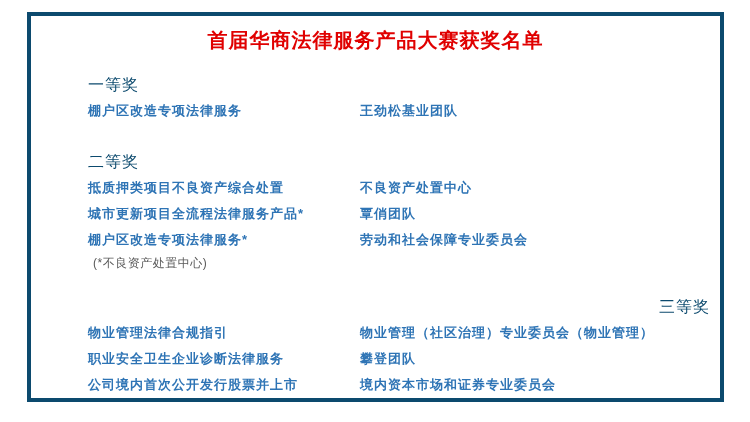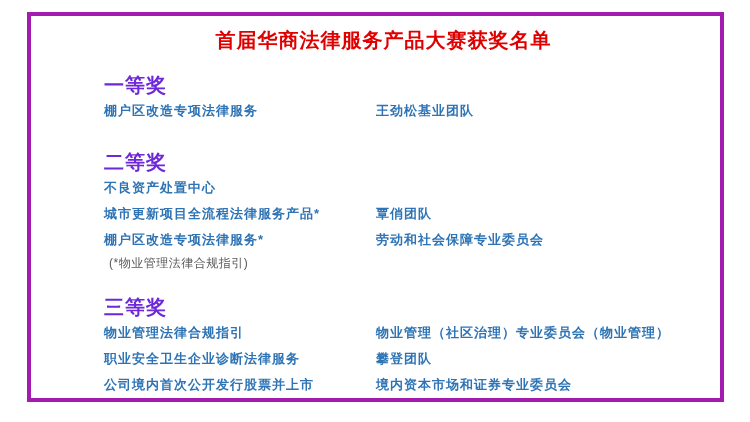--- a/index.html
+++ b/index.html
@@ -11,47 +11,46 @@
     background: #ffffff;
     font-family: "Liberation Sans", "DejaVu Sans", sans-serif;
     overflow: hidden;
   }
   .award-box {
     position: absolute;
     left: 27px;
     top: 12px;
     width: 697px;
     height: 390px;
-    border: 4px solid #a21caf;
+    border: 4px solid #0c4a6e;
     background: #ffffff;
-    padding-left: 16px;
   }
   .doc-title {
     margin-top: 13px;
     text-align: center;
     color: #e00000;
     font-size: 20px;
     font-weight: bold;
     line-height: 22px;
     letter-spacing: 1px;
   }
   .content {
     padding-left: 57px;
     padding-right: 10px;
   }
   .tier-heading {
-    color: #6d28d9;
-    font-size: 20px;
-    font-weight: bold;
+    color: #0c4a6e;
+    font-size: 16px;
+    font-weight: normal;
     line-height: 26px;
     letter-spacing: 1px;
   }
   .sec-1 .tier-heading { margin-top: 21px; }
   .sec-2 .tier-heading { margin-top: 25px; }
-  .sec-3 .tier-heading { margin-top: 21px; }
+  .sec-3 .tier-heading { margin-top: 21px; text-align: right; }
   .award-row {
     display: grid;
     grid-template-columns: 272px 1fr;
     color: #2e74b5;
     font-size: 13px;
     font-weight: bold;
     line-height: 26px;
     letter-spacing: 1px;
     white-space: nowrap;
   }
@@ -77,31 +76,32 @@
       <div class="tier-heading">一等奖</div>
       <div class="award-row">
         <span class="product-name">棚户区改造专项法律服务</span>
         <span class="winner-name">王劲松基业团队</span>
       </div>
     </div>
 
     <div class="section sec-2">
       <div class="tier-heading">二等奖</div>
       <div class="award-row">
+        <span class="product-name">抵质押类项目不良资产综合处置</span>
         <span class="winner-name">不良资产处置中心</span>
       </div>
       <div class="award-row">
         <span class="product-name">城市更新项目全流程法律服务产品*</span>
         <span class="winner-name">覃俏团队</span>
       </div>
       <div class="award-row">
         <span class="product-name">棚户区改造专项法律服务*</span>
         <span class="winner-name">劳动和社会保障专业委员会</span>
       </div>
-      <div class="section-note">(*物业管理法律合规指引)</div>
+      <div class="section-note">(*不良资产处置中心)</div>
     </div>
 
     <div class="section sec-3">
       <div class="tier-heading">三等奖</div>
       <div class="award-row">
         <span class="product-name">物业管理法律合规指引</span>
         <span class="winner-name">物业管理（社区治理）专业委员会（物业管理）</span>
       </div>
       <div class="award-row">
         <span class="product-name">职业安全卫生企业诊断法律服务</span>

